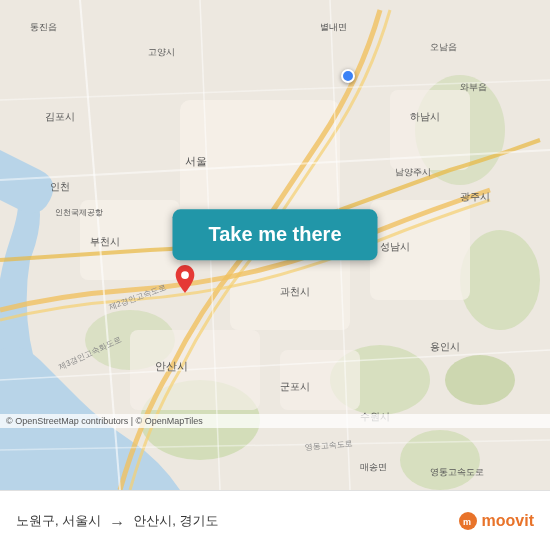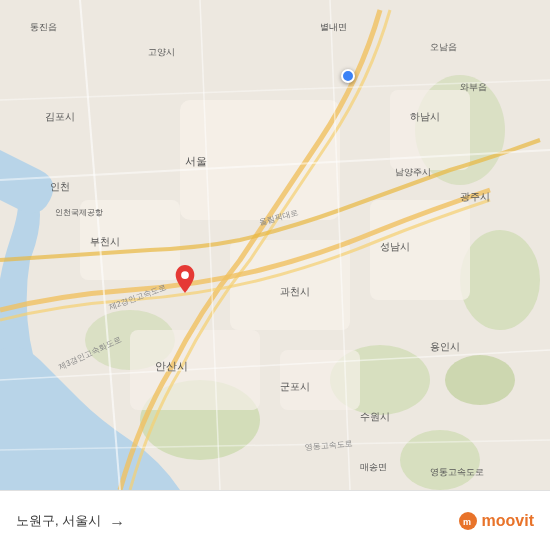--- a/index.html
+++ b/index.html
@@ -194,27 +194,32 @@
     <text x="305" y="450" font-size="8" fill="#888" font-family="Arial" transform="rotate(-5,305,450)">영동고속도로</text>
   </svg>
 
   <div id="destination-dot"></div>
 
   <svg id="location-pin" viewBox="0 0 28 36" xmlns="http://www.w3.org/2000/svg">
     <path d="M14,0 C7,0 2,6 2,13 C2,22 14,36 14,36 C14,36 26,22 26,13 C26,6 21,0 14,0 Z" fill="#e53935"></path>
     <circle cx="14" cy="13" r="5" fill="white"></circle>
   </svg>
 
-
+  <button id="take-me-there-btn">Take me there</button>
+
+  <div id="copyright-bar">
+    <span>© OpenStreetMap contributors | © OpenMapTiles</span>
+  </div>
 </div>
 
 <div id="footer">
   <div id="route-info">
     <span id="origin-text">노원구, 서울시</span>
     <span id="arrow-icon">→</span>
+    <span id="destination-text">안산시, 경기도</span>
   </div>
   <div id="moovit-logo">
     <svg width="20" height="20" viewBox="0 0 20 20">
       <circle cx="10" cy="10" r="9" fill="#e8732a"></circle>
       <text x="5" y="14" font-size="9" fill="white" font-family="Arial" font-weight="bold">m</text>
     </svg>
     <span id="moovit-text">moovit</span>
   </div>
 </div>
 

